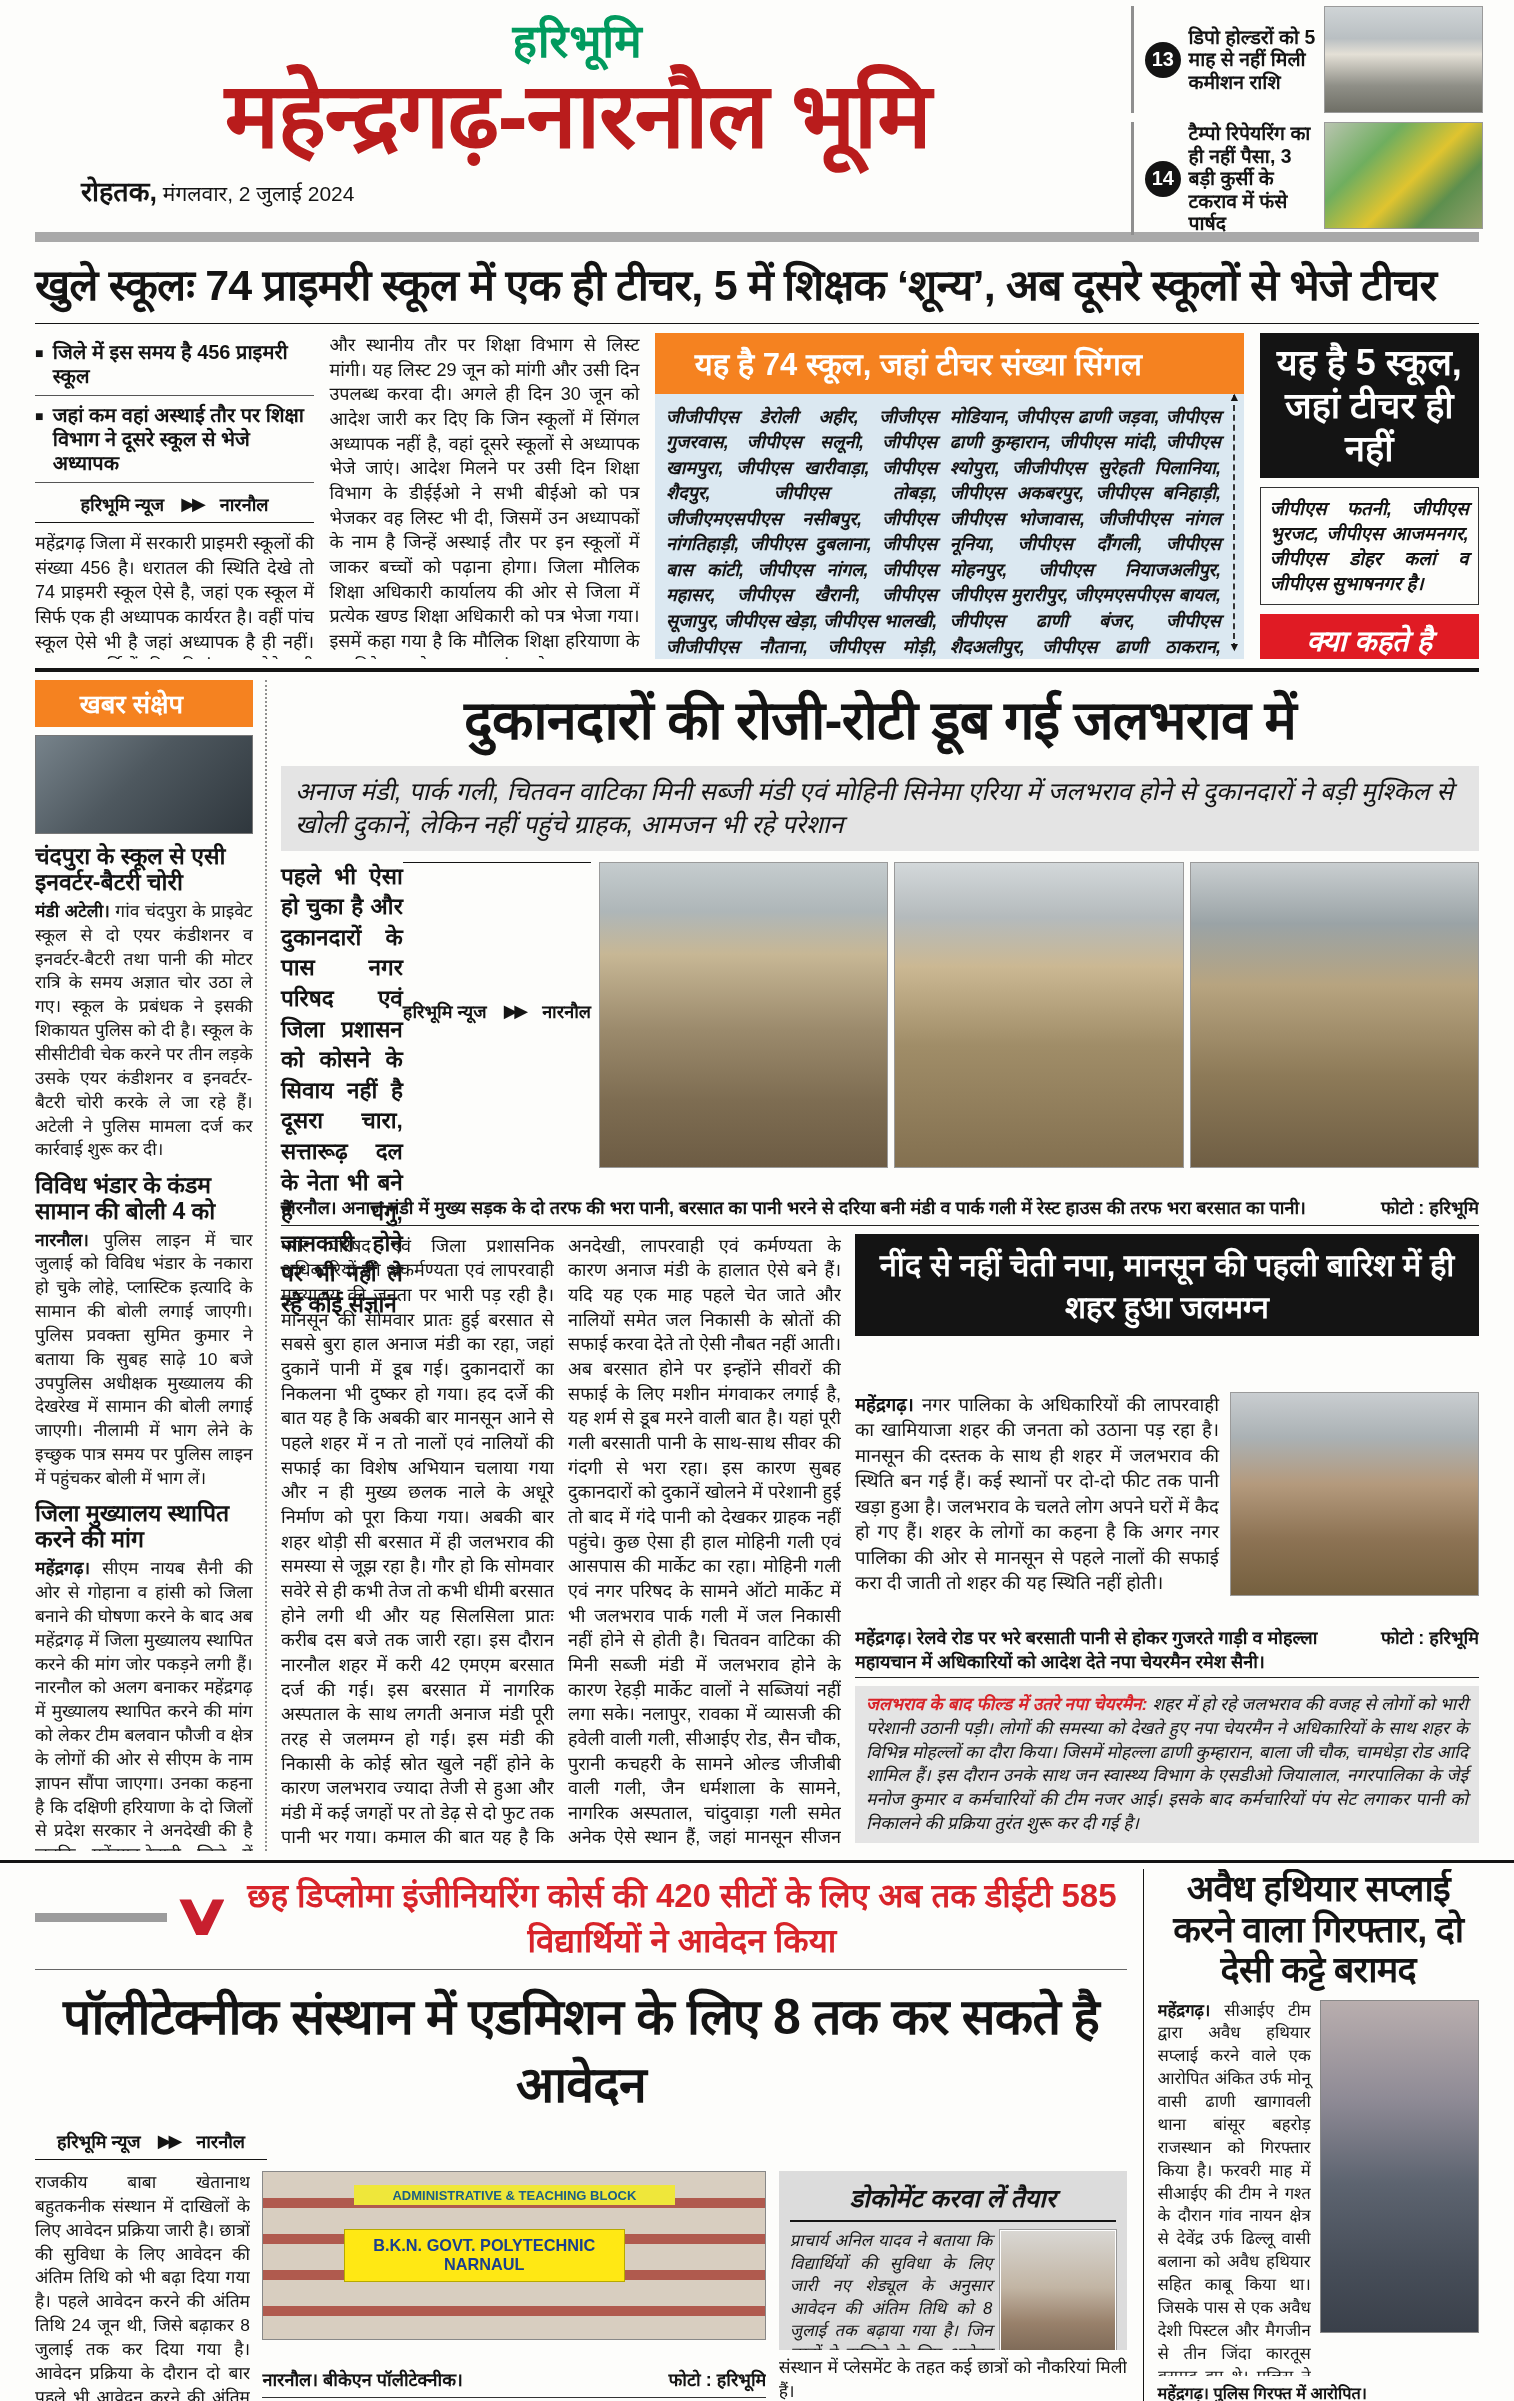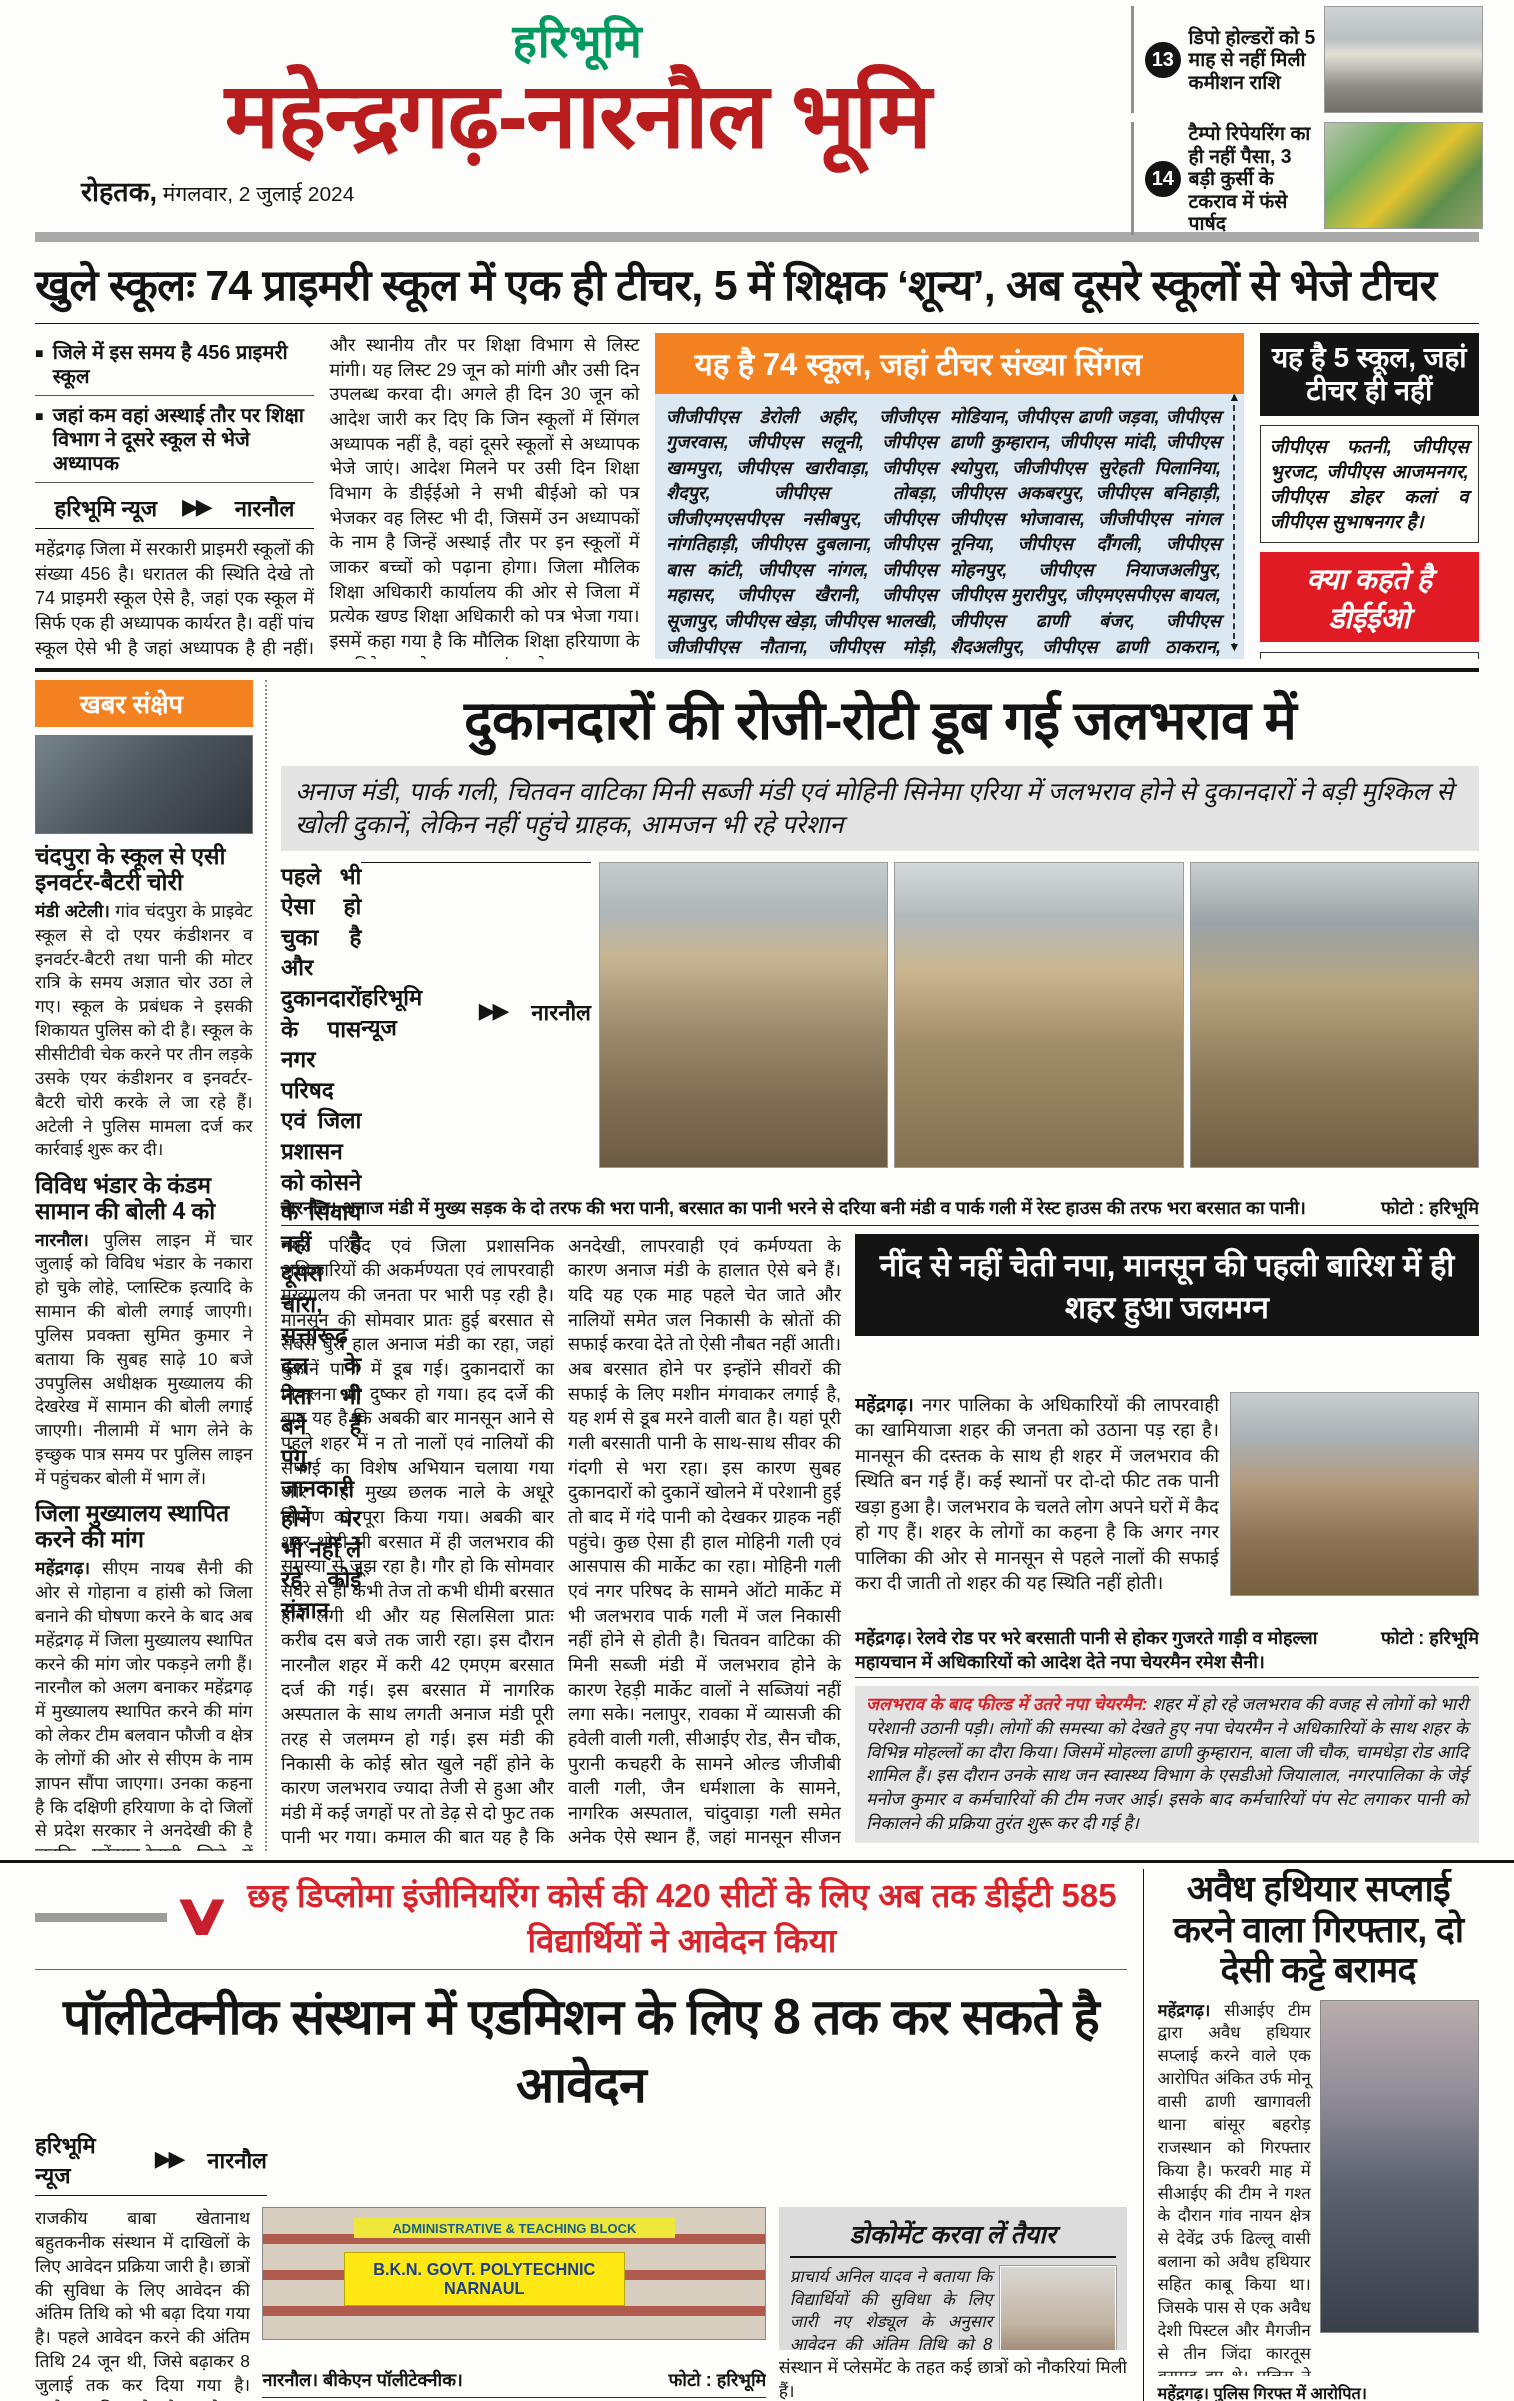--- a/index.html
+++ b/index.html
@@ -21,21 +21,21 @@
   .brief-rail { width: 6.2px; border-left: 3.1px solid #8f8f8f; flex: none; }
   .brief-num { width: 36px; height: 36px; border-radius: 50%; background:#141414; color:#fff;
     font-weight: 800; font-size: 20px; display:flex; align-items:center; justify-content:center; flex:none; align-self:center; }
   .brief-text { width: 130px; font-size: 19.4px; font-weight: 700; line-height: 1.16; align-self: center; }
   .brief-photo { width: 159px; height: 107px; flex:none; border:0.8px solid #999; }
   .ph-men   { background: linear-gradient(180deg,#cfd4d6 0%,#b9bfc2 30%,#e4e0d6 45%,#8f8f87 75%,#6f6f66 100%); }
   .ph-tempo { background: linear-gradient(135deg,#b9c4b0 0%,#6fae5f 30%,#e0c42f 55%,#5d8f4e 75%,#93a06a 100%); }
   .gray-bar { height: 10px; background:#a9a9a9; margin: 0 35px; }
   
   .body-text { font-size: 18px; line-height: 1.37; text-align: justify; }
-  .byline { display:flex; justify-content:center; align-items:center; gap: 25px; font-size: 22px; font-weight: 800;
+  .byline { display:flex; justify-content:center; align-items:center; gap: 17px; font-size: 18px; font-weight: 800;
     padding: 6.2px 0; border-bottom: 1.5px solid #141414; margin-bottom: 7.7px; }
   .arrows { letter-spacing: -3.1px; }
   .photo { border: 0.8px solid #9a9a9a; }
   .cap-row { display:flex; justify-content: space-between; gap: 18.6px; font-size: 18px; font-weight: 600; margin-top: 21px; }
   .credit { white-space: nowrap; font-weight: 800; }
   
   .top-story { padding: 0 35px; }
   .ts-headline { font-size: 43px; font-weight: 800; padding: 12.4px 0 9.3px; border-bottom: 1.5px solid #141414; letter-spacing: -0.8px; }
   .ts-cols { display: flex; gap: 15.5px; height: 335px; overflow: hidden; padding-top: 9.3px; }
   .ts-c1 { width: 279px; flex: none; }
@@ -45,21 +45,21 @@
   .ts-c2 { width: 310px; flex: none; }
   .box74 { width: 589px; flex: none; background:#dbe8f1; display:flex; flex-direction:column; position: relative; }
   .ohead { background:#f58220; color:#fff; font-size: 31px; font-weight: 800; text-align:center; padding: 9.3px 70px 9.3px 7.7px; position: relative; }
   .box74-body { display:flex; gap: 12.4px; padding: 11px 23px 7.7px 11px; font-style: italic; font-weight: 700;
     font-size: 18px; line-height: 1.42; flex: 1; overflow: hidden; }
   .box74-body > div { width: 50%; text-align: justify; }
   .arrow-rail { position: absolute; right: 7.7px; top: 62px; bottom: 9.3px; border-left: 2.3px dashed #333; width: 3.1px; }
   .arrow-rail span { position:absolute; left: -7px; font-size: 12.4px; color:#141414; }
   .arrow-rail .up { top: -4.6px; } .arrow-rail .dn { bottom: -4.6px; }
   .ts-c4 { flex: 1; display: flex; flex-direction: column; gap: 9.3px; overflow: hidden; }
-  .box5-head { background:#141414; color:#fff; font-size: 28px; font-weight: 800; text-align: center; padding: 7.7px 4.6px; line-height: 1.2; }
+  .box5-head { background:#141414; color:#fff; font-size: 36px; font-weight: 800; text-align: center; padding: 7.7px 4.6px; line-height: 1.2; }
   .box5-body { border: 1.5px solid #333; padding: 7.7px 9.3px; font-style: italic; font-weight: 600; font-size: 18.6px; line-height: 1.35; text-align: justify; }
   .deeo-head { background:#e01b24; color:#fff; font-size: 29px; font-weight: 800; text-align: center; padding: 6.2px; font-style: italic; }
   .deeo-body { border: 1.5px solid #333; padding: 7.7px 9.3px; font-size: 17px; line-height: 1.33; flex: 1; overflow: hidden; text-align: justify; }
   .section-rule { height: 3.9px; background:#141414; margin: 9.3px 35px 0; }
   
   .middle { display: flex; padding: 7.7px 35px 0; height: 1179px; overflow: hidden; }
   .sidebar { width: 232px; flex: none; border-right: 2.3px dotted #8f8f8f; padding-right: 12.4px; overflow: hidden; }
   .sb-head { background:#f58220; color:#fff; font-weight:800; font-size: 25.6px; text-align:center; padding: 6.2px 31px 6.2px 6.2px; position: relative; }
   .sb-photo { height: 99px; margin: 7.7px 0 9.3px; background: linear-gradient(135deg,#77838b 0%,#4e585f 45%,#2f373d 100%); border:0.8px solid #777; }
   .sb-story h4 { font-size: 23px; font-weight: 800; line-height: 1.14; margin: 9.3px 0 4.6px; }

